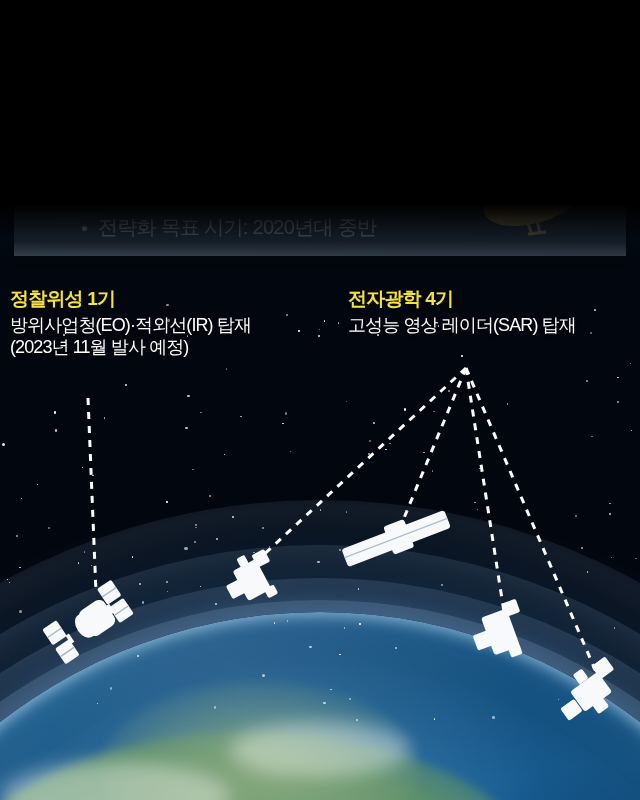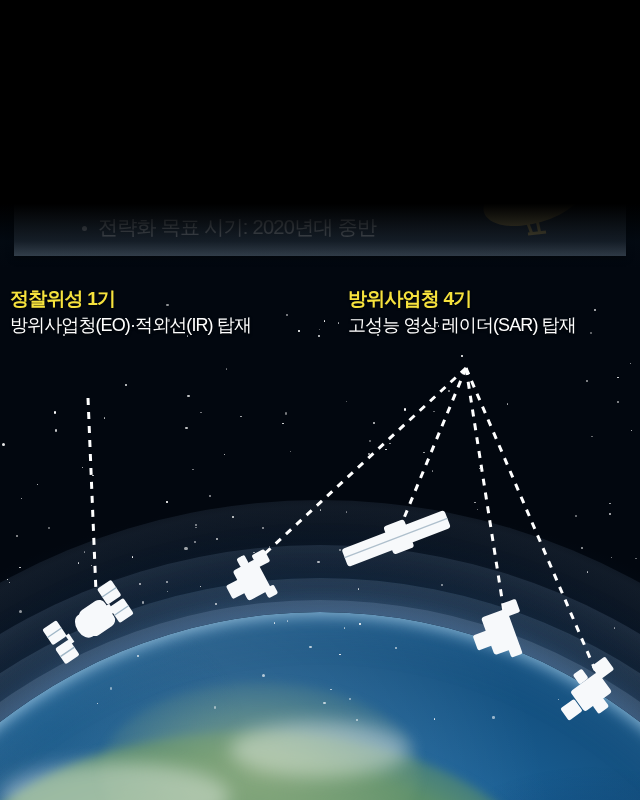--- a/index.html
+++ b/index.html
@@ -357,20 +357,21 @@
         <line x1="92" y1="148" x2="110" y2="146"></line>
       </g>
     </svg>
   </div>
 
   <div class="sky-top-fade" style="height:268px;"></div>
 
   <div class="caption" id="caption-left">
     <div class="head">정찰위성 1기</div>
     <div class="line">방위사업청(EO)·적외선(IR) 탑재</div>
+    <div class="line">(2023년 11월 발사 예정)</div>
   </div>
 
   <div class="caption" id="caption-right">
-    <div class="head">방위사업청 4기</div>
+    <div class="head">전자광학 4기</div>
     <div class="line">고성능 영상 레이더(SAR) 탑재</div>
   </div>
 
 </div>
 
 </body></html>

